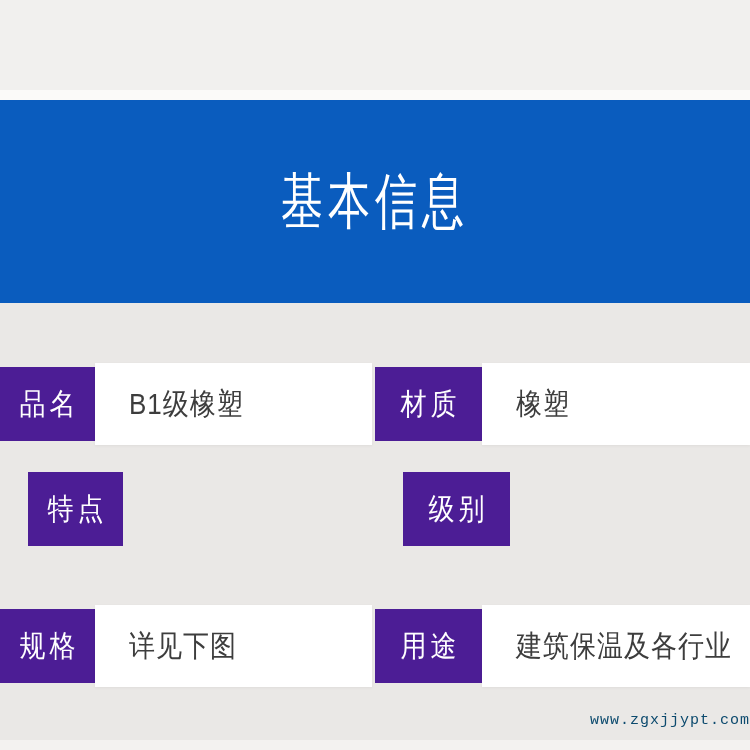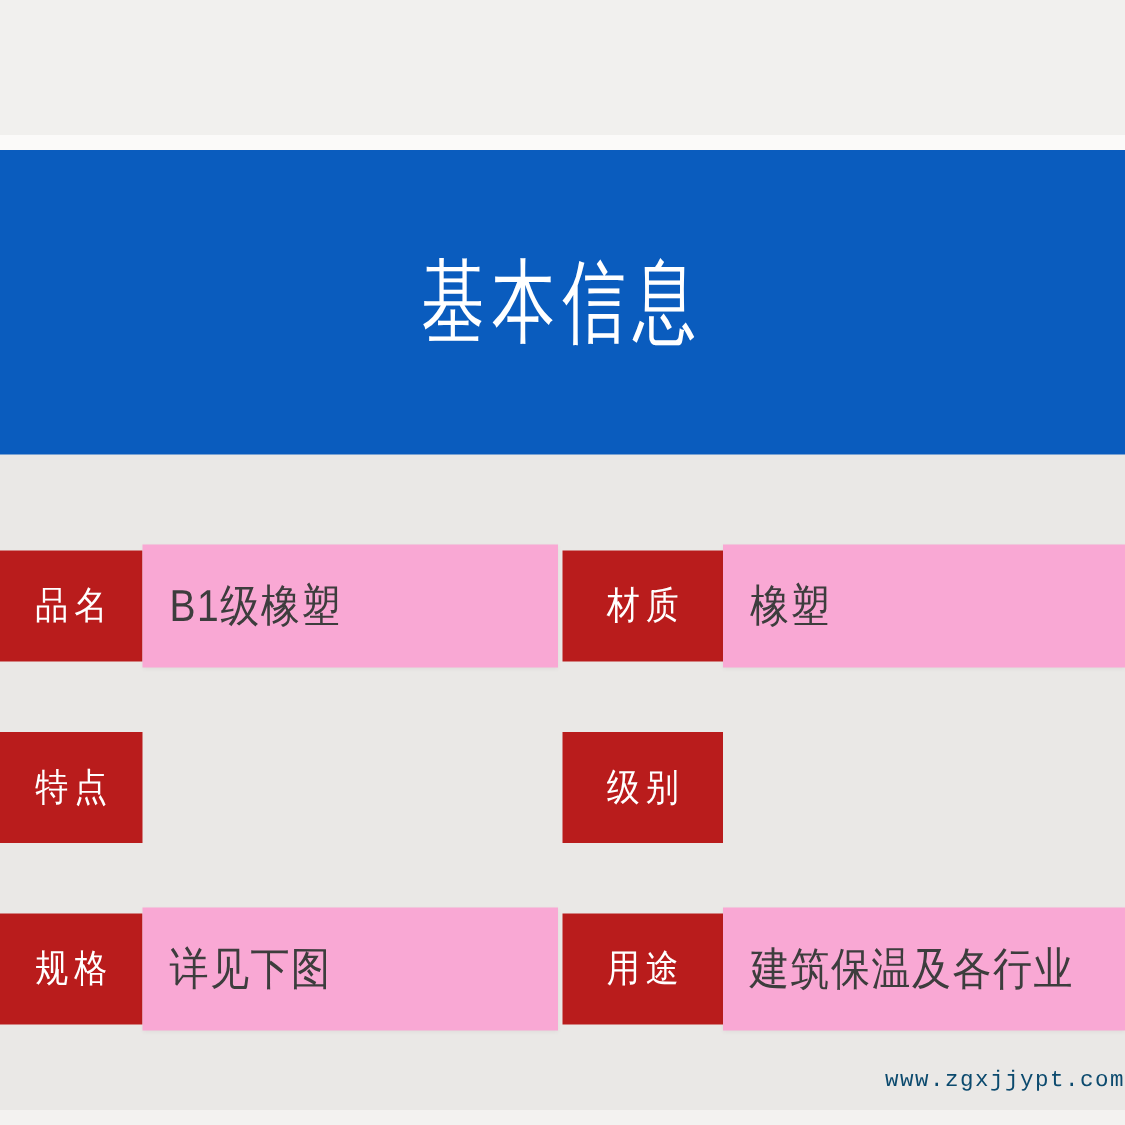--- a/index.html
+++ b/index.html
@@ -40,51 +40,51 @@
 
   .cell {
     position: absolute;
     height: 82px;
     display: flex;
   }
   .cell .lbl {
     flex: none;
     align-self: center;
     height: 74px;
-    background: #b91c1c;
+    background: #4c1d95;
     color: #ffffff;
     display: flex; align-items: center; justify-content: center;
-    font-size: 22px;
+    font-size: 26px;
     letter-spacing: 4px;
     text-indent: 4px; 
     white-space: nowrap;
   }
   .cell .val {
     flex: 1;
-    background: #f9a8d4;
+    background: #ffffff;
     box-shadow: 0 1px 3px rgba(0,0,0,0.05);
     display: flex; align-items: center;
-    padding-left: 18px;
+    padding-left: 34px;
     font-size: 26px;
     color: #3d3d3d;
     letter-spacing: 1px;
     white-space: nowrap;
     overflow: hidden;
   }
   .tstretch {
     display: inline-block;
     transform: scaleY(1.15);
     transform-origin: center;
   }
   .cell-left  { left: 0;     width: 372px; }
   .cell-left  .lbl { width: 95px; }
   .cell-right { left: 375px; width: 375px; font-family: Liberation Serif, serif; }
   .cell-right .lbl { width: 107px; }
   .row-1 { top: 363px; }
-  .row-2 { top: 484px; }
+  .row-2 { top: 468px; margin-left: 28px; }
   .row-3 { top: 605px; }
 
   .watermark {
     position: absolute;
     top: 712px; right: 0;
     font-family: Liberation Mono, monospace;
     font-size: 15px;
     letter-spacing: 1px;
     color: #0c4a6e;
   }

